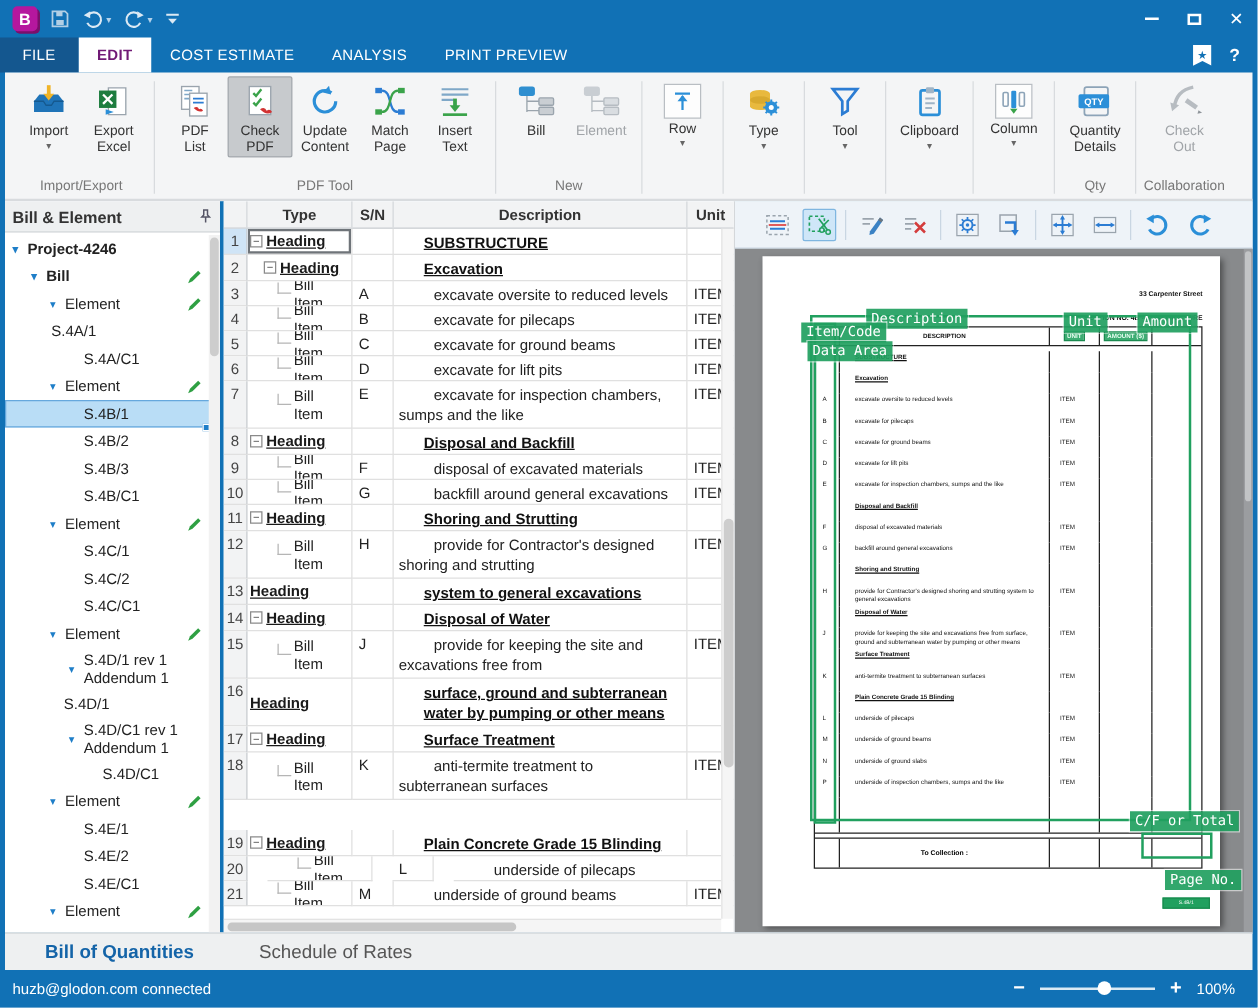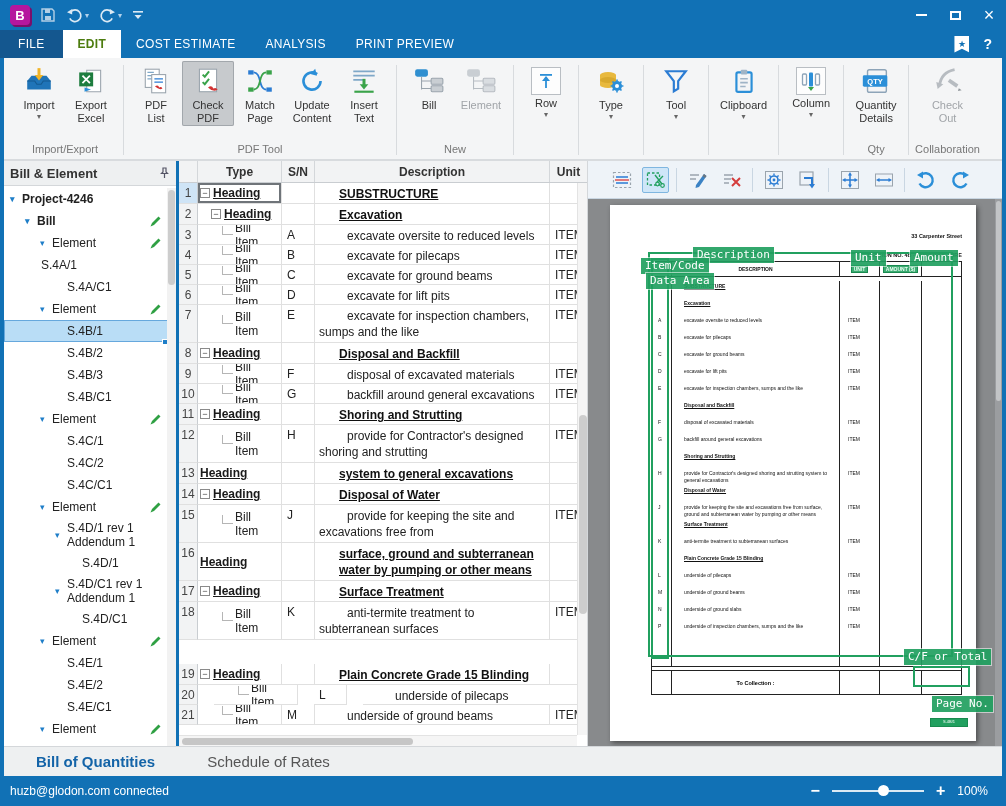--- a/index.html
+++ b/index.html
@@ -16,21 +16,21 @@
 .wtitle { position:absolute; left:0; right:0; text-align:center; font-size:13px; color:#fff; pointer-events:none; }
 .winbtns { margin-left:auto; display:flex; }
 .winbtn { width:34px; height:30px; display:flex; align-items:center; justify-content:center; color:#fff; font-size:14px; }
 .minglyph { width:11px; border-bottom:2px solid #fff; }
 .maxglyph { width:11px; height:9px; border:2px solid #fff; }
 
 
 .tabrow { position:absolute; left:0; top:30px; width:1006px; height:28px; display:flex; align-items:stretch; }
 .mtab { padding:0 15px; display:flex; align-items:center; color:#fff; font-size:12px; letter-spacing:.3px; }
 .mtab.file { background:#14578f; padding:0 18px; }
-.mtab.active { background:#ffffff; color:#4d7c0f; font-weight:bold; }
+.mtab.active { background:#ffffff; color:#701a75; font-weight:bold; }
 .tabrow-right { margin-left:auto; display:flex; align-items:center; gap:14px; padding-right:14px; }
 .bookmark { width:15px; height:17px; background:#fff; color:#1171b5; font-size:9px; display:flex; align-items:center; justify-content:center; clip-path:polygon(0 0,100% 0,100% 100%,50% 78%,0 100%); }
 .help { color:#fff; font-weight:bold; font-size:14px; }
 
 
 .ribbon { position:absolute; left:4px; top:58px; width:998px; height:103px; background:#f4f5f6; border-bottom:2px solid #d8dbde; display:flex; align-items:stretch; padding:3px 2px 0 4px; }
 .rgroup { display:flex; flex-direction:column; align-items:center; padding:0 5px; }
 .rsep { width:1px; background:#d8dbde; margin:4px 1px; }
 .rbtns { display:flex; flex:1; align-items:flex-start; }
 .rbtn { display:flex; flex-direction:column; align-items:center; padding:4px 5px 1px; border-radius:2px; min-width:52px; }
@@ -261,40 +261,40 @@
               <path d="M9 8 l2 2 4-5 M9 15 l2 2 4-5" stroke="#3aa34a" stroke-width="1.8" fill="none"></path>
               <path d="M14 20 q3.5 -2.5 5 1 q2.5 -1.5 4 1 q-4 3 -9 -2 z" fill="#d23333"></path>
             </svg>
         </span>
         <span class="rlabel">Check
 PDF</span>
       </div>
       <div class="rbtn">
         <span class="ricon">
           <svg width="30" height="30" viewBox="0 0 28 28">
+              <path d="M22 14 a8 8 0 1 1 -3.2-6.4" fill="none" stroke="#2b8fd8" stroke-width="2.4"></path>
+              <polygon points="17,2.5 18.5,9 12.5,7.5" fill="#2b8fd8"></polygon>
+            </svg>
+        </span>
+        <span class="rlabel">Update
+Content</span>
+      </div>
+      <div class="rbtn">
+        <span class="ricon">
+          <svg width="30" height="30" viewBox="0 0 28 28">
               <rect x="3" y="4" width="5" height="4" fill="#2b7cd3"></rect>
               <rect x="20" y="4" width="5" height="4" fill="#3aa34a"></rect>
               <rect x="3" y="20" width="5" height="4" fill="#3aa34a"></rect>
               <rect x="20" y="20" width="5" height="4" fill="#2b7cd3"></rect>
               <path d="M8 6 C16 6 12 22 20 22" stroke="#2b7cd3" stroke-width="1.7" fill="none"></path>
               <path d="M20 6 C12 6 16 22 8 22" stroke="#3aa34a" stroke-width="1.7" fill="none"></path>
             </svg>
         </span>
         <span class="rlabel">Match
 Page</span>
-      </div>
-      <div class="rbtn">
-        <span class="ricon">
-          <svg width="30" height="30" viewBox="0 0 28 28">
-              <path d="M22 14 a8 8 0 1 1 -3.2-6.4" fill="none" stroke="#2b8fd8" stroke-width="2.4"></path>
-              <polygon points="17,2.5 18.5,9 12.5,7.5" fill="#2b8fd8"></polygon>
-            </svg>
-        </span>
-        <span class="rlabel">Update
-Content</span>
       </div>
       <div class="rbtn">
         <span class="ricon">
           <svg width="30" height="30" viewBox="0 0 28 28">
               <path d="M4 5 h20 M4 9 h20 M4 13 h9" stroke="#7fa8c8" stroke-width="1.6"></path>
               <rect x="12.6" y="12" width="2.8" height="6" fill="#3aa34a"></rect>
               <polygon points="10,17 18,17 14,22" fill="#3aa34a"></polygon>
               <rect x="5" y="23" width="18" height="2" fill="#3aa34a"></rect>
             </svg>
         </span>
@@ -560,21 +560,21 @@
             <svg width="13" height="13" viewBox="0 0 13 13">
               <path d="M1.5 11.5 L3 8 L9.5 1.5 L11.5 3.5 L5 10 Z" fill="#2fa043"></path>
             </svg>
           </span>
         </div>
         <div class="tree-row twoline" style="padding-left: 51px;">
           <span class="tw">▾</span>
           <span class="tlab">S.4D/1 rev 1
 Addendum 1</span>
         </div>
-        <div class="tree-row" style="padding-left: 66px;">
+        <div class="tree-row" style="padding-left: 35px;">
           <span class="tw"></span>
           <span class="tlab">S.4D/1</span>
         </div>
         <div class="tree-row twoline" style="padding-left: 51px;">
           <span class="tw">▾</span>
           <span class="tlab">S.4D/C1 rev 1
 Addendum 1</span>
         </div>
         <div class="tree-row" style="padding-left: 66px;">
           <span class="tw"></span>

